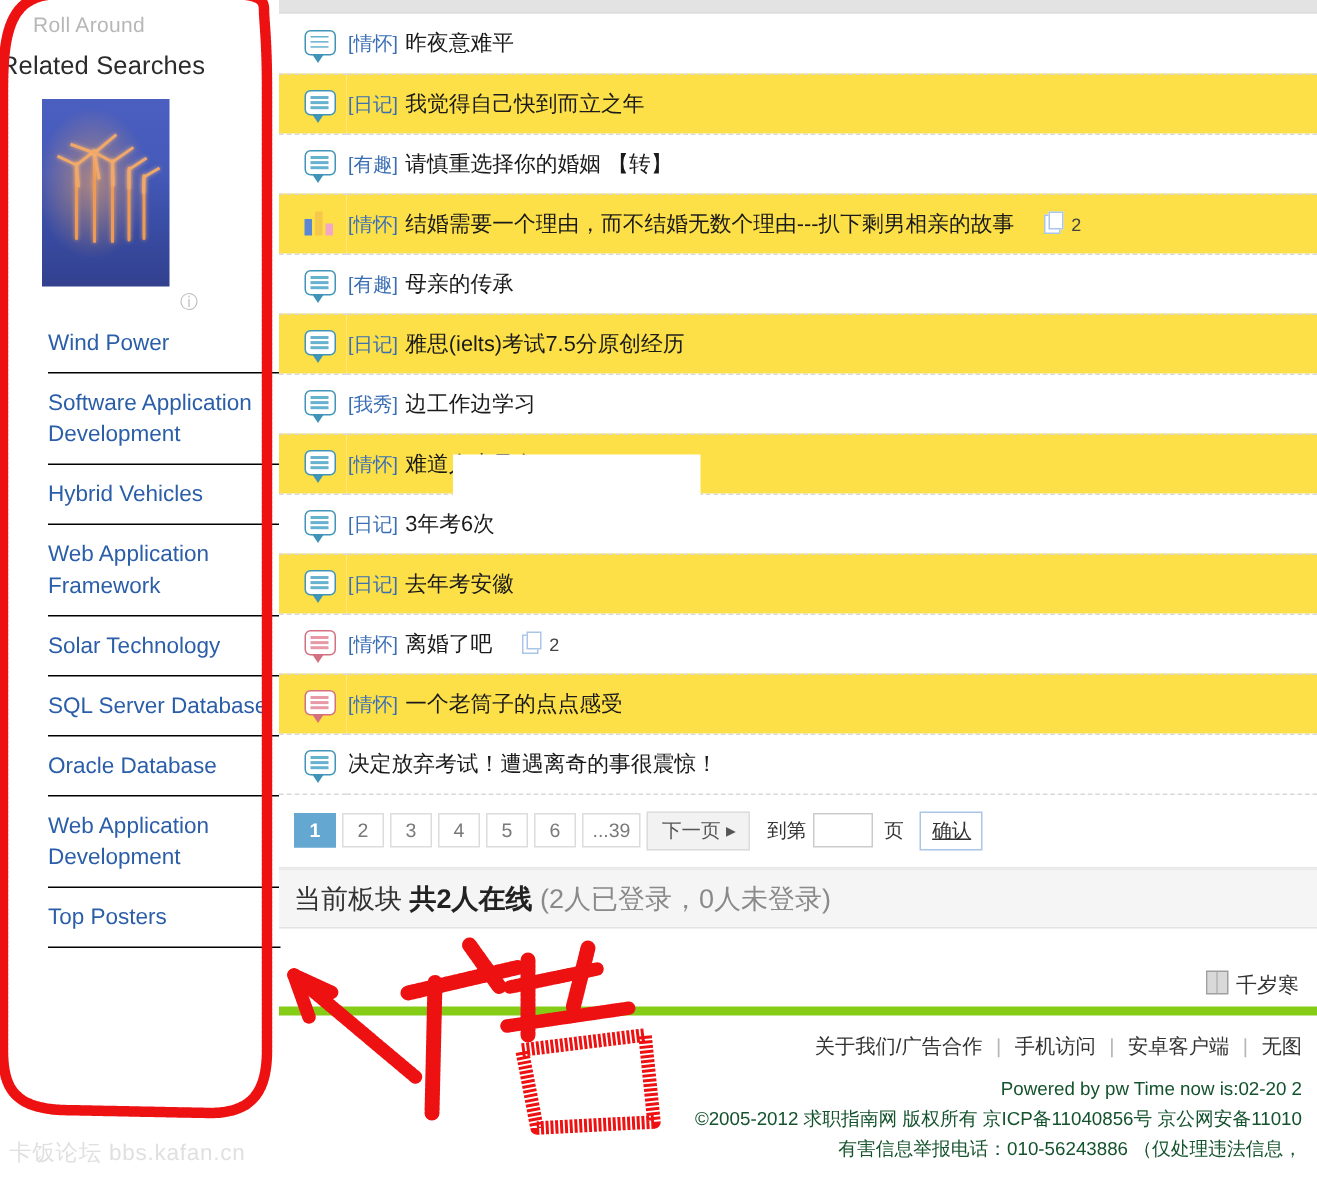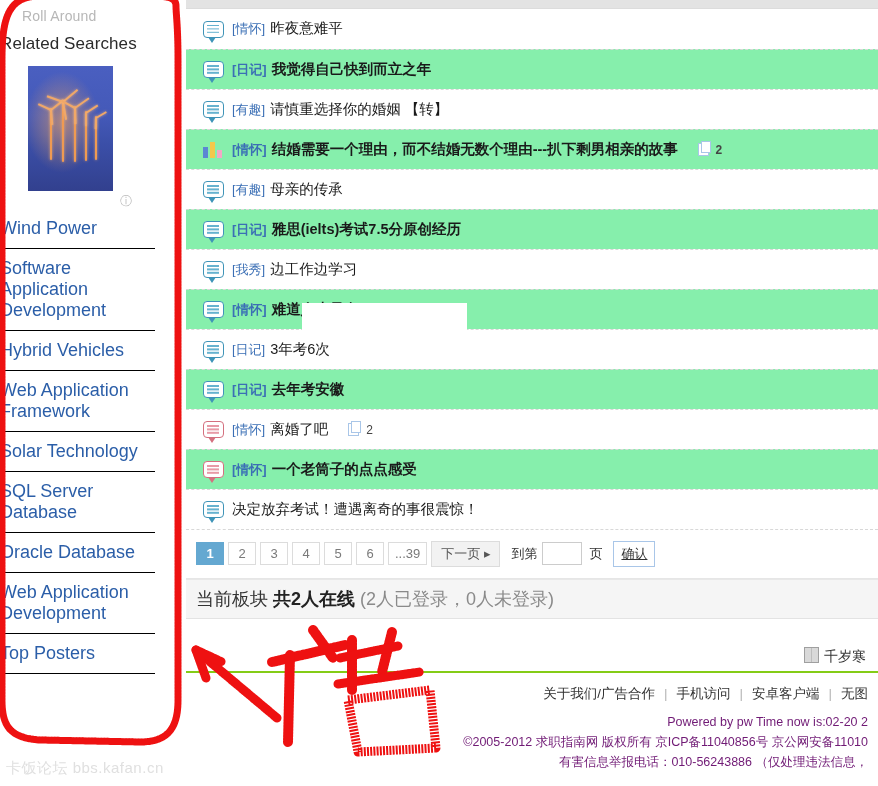--- a/index.html
+++ b/index.html
@@ -71,27 +71,28 @@
     display: block;
     text-align: right;
     color: #bbbbbb;
     font-size: 12px;
     padding: 4px 24px 2px 0;
     line-height: 1;
   }
   .side-link {
     display: block;
     color: #2b5ea8;
-    font-size: 18px;
+    font-size: 15px;
     line-height: 21px;
     padding: 9px 0 9px 0;
     border-bottom: 1px solid #000000;
     text-decoration: none;
     width: 155px;
     box-sizing: border-box;
+    margin-left: 32px;
   }
 
   
   #main {
     position: absolute;
     left: 186px;
     top: 0;
     width: 692px;
     height: 628px;
     background: #ffffff;
@@ -99,21 +100,21 @@
   .topbar {
     height: 8px;
     background: #e3e3e3;
     border-bottom: 1px solid #dcdcdc;
   }
   .thread-list { border-collapse: collapse; width: 100%; }
   .thread-row {
     height: 40px;
     border-bottom: 1px dashed #d8d8d8;
   }
-  .thread-row.alt { background: #86efac; font-weight: bold; }
+  .thread-row.alt { background: #fde047; }
   .cell-icon {
     width: 34px;
     text-align: center;
     vertical-align: middle;
     padding-left: 10px;
   }
   .cell-title {
     vertical-align: middle;
     font-size: 14px;
     color: #111111;
@@ -263,21 +264,21 @@
     padding: 7px 0 7px 10px;
     font-size: 18px;
     color: #333;
   }
   .online-bar b { color: #222; }
   .online-bar .dim { color: #8a8a8a; }
 
   .sig-area {
     height: 52px;
     position: relative;
-    border-bottom: 2px solid #84cc16;
+    border-bottom: 6px solid #84cc16;
   }
   .sig-name {
     position: absolute;
     right: 12px;
     bottom: 5px;
     font-size: 14px;
     color: #333;
   }
   .book-ico {
     display: inline-block;
@@ -289,21 +290,21 @@
   }
 
   .footer {
     padding-top: 12px;
     text-align: right;
     padding-right: 10px;
   }
   .foot-links { font-size: 13.5px; color: #333; padding-bottom: 9px; }
   .foot-links a { color: #333; text-decoration: none; }
   .foot-links .sep { color: #b5b5b5; margin: 0 9px; }
-  .foot-line { font-size: 12.5px; color: #701a75; line-height: 20px; white-space: nowrap; }
+  .foot-line { font-size: 12.5px; color: #14532d; line-height: 20px; white-space: nowrap; }
 
   
   #annotation { position: absolute; left:0; top:0; width:878px; height:786px; pointer-events:none; }
 
   .watermark {
     position: absolute;
     left: 6px;
     bottom: 8px;
     font-size: 15px;
     color: #e0e0e0;

